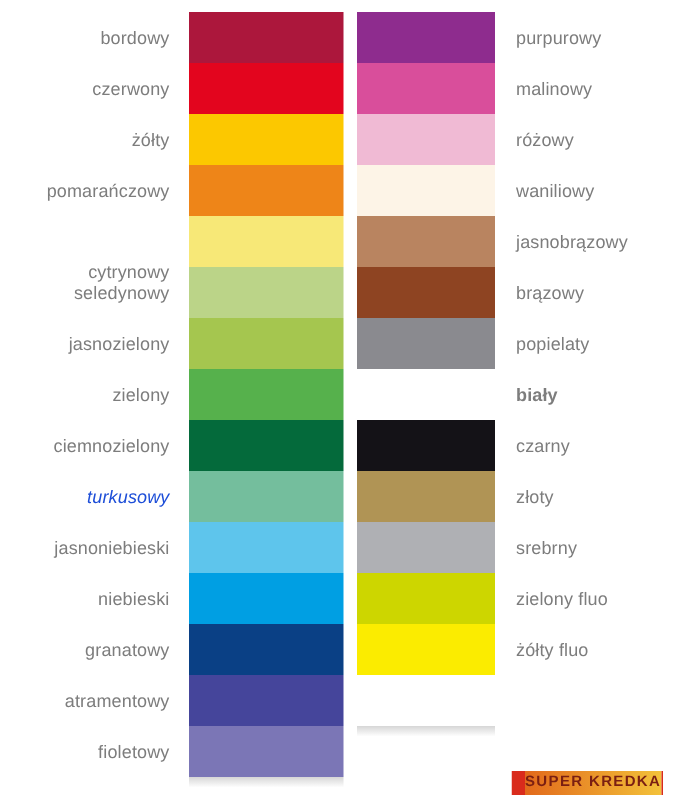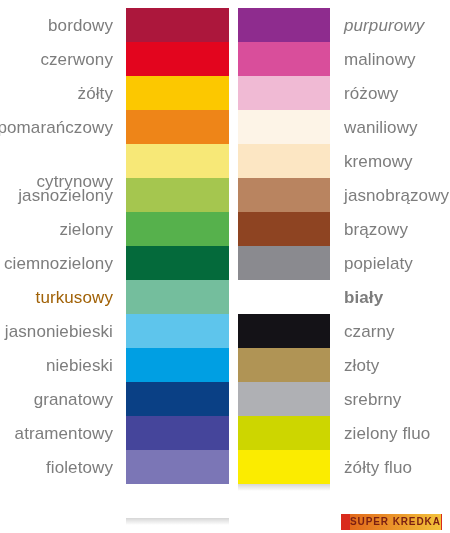--- a/index.html
+++ b/index.html
@@ -31,21 +31,21 @@
   }
 
   .swatch-row {
     display: flex;
     flex-direction: row;
     align-items: center;
     height: 34px;
   }
 
   .swatch-label {
-    font-size: 17px;
+    font-size: 12px;
     color: #7d7d7d;
     letter-spacing: 0.1px;
     white-space: nowrap;
     line-height: 1;
   }
 
   .swatch-chip {
     display: block;
     height: 34px;
     box-sizing: border-box;
@@ -151,33 +151,37 @@
       </div>
       <div class="swatch-row">
         <span class="swatch-label" style="color: rgb(125, 125, 125);">pomarańczowy</span>
         <span class="swatch-chip" style="background-color: rgb(238, 133, 24);"></span>
       </div>
       <div class="swatch-row">
         <span class="swatch-label" style="color: rgb(125, 125, 125); margin-top: 40px;">cytrynowy</span>
         <span class="swatch-chip" style="background-color: rgb(247, 232, 119);"></span>
       </div>
       <div class="swatch-row">
+        <span class="swatch-label" style="color: rgb(125, 125, 125);">seledynowy</span>
+        <span class="swatch-chip" style="background-color: rgb(187, 212, 136);"></span>
+      </div>
+      <div class="swatch-row">
         <span class="swatch-label" style="color: rgb(125, 125, 125);">jasnozielony</span>
         <span class="swatch-chip" style="background-color: rgb(165, 198, 79);"></span>
       </div>
       <div class="swatch-row">
         <span class="swatch-label" style="color: rgb(125, 125, 125);">zielony</span>
         <span class="swatch-chip" style="background-color: rgb(86, 177, 76);"></span>
       </div>
       <div class="swatch-row">
         <span class="swatch-label" style="color: rgb(125, 125, 125);">ciemnozielony</span>
         <span class="swatch-chip" style="background-color: rgb(4, 106, 59);"></span>
       </div>
       <div class="swatch-row">
-        <span class="swatch-label" style="color: #a16207;">turkusowy</span>
+        <span class="swatch-label" style="color: #1d4ed8; font-style: italic;">turkusowy</span>
         <span class="swatch-chip" style="background-color: rgb(116, 190, 157);"></span>
       </div>
       <div class="swatch-row">
         <span class="swatch-label" style="color: rgb(125, 125, 125);">jasnoniebieski</span>
         <span class="swatch-chip" style="background-color: rgb(94, 197, 236);"></span>
       </div>
       <div class="swatch-row">
         <span class="swatch-label" style="color: rgb(125, 125, 125);">niebieski</span>
         <span class="swatch-chip" style="background-color: rgb(0, 159, 227);"></span>
       </div>
@@ -193,37 +197,33 @@
         <span class="swatch-label" style="color: rgb(125, 125, 125);">fioletowy</span>
         <span class="swatch-chip" style="background-color: rgb(123, 118, 182);"></span>
       </div>
       <div class="swatch-stack-shadow" style="top: 510px;"></div>
     </div>
 
   <div class="palette-column" id="column-right">
 
   <div class="swatch-row">
         <span class="swatch-chip" style="background-color: rgb(142, 44, 142);"></span>
-        <span class="swatch-label" style="color: rgb(125, 125, 125); font-style: italic;">purpurowy</span>
+        <span class="swatch-label" style="color: rgb(125, 125, 125);">purpurowy</span>
       </div>
       <div class="swatch-row">
         <span class="swatch-chip" style="background-color: rgb(217, 78, 155);"></span>
         <span class="swatch-label" style="color: rgb(125, 125, 125);">malinowy</span>
       </div>
       <div class="swatch-row">
         <span class="swatch-chip" style="background-color: rgb(240, 186, 212);"></span>
         <span class="swatch-label" style="color: rgb(125, 125, 125);">różowy</span>
       </div>
       <div class="swatch-row">
         <span class="swatch-chip" style="background-color: rgb(253, 244, 231);"></span>
         <span class="swatch-label" style="color: rgb(125, 125, 125);">waniliowy</span>
-      </div>
-      <div class="swatch-row">
-        <span class="swatch-chip" style="background-color: rgb(252, 230, 195);"></span>
-        <span class="swatch-label" style="color: rgb(125, 125, 125);">kremowy</span>
       </div>
       <div class="swatch-row">
         <span class="swatch-chip" style="background-color: rgb(185, 132, 96);"></span>
         <span class="swatch-label" style="color: rgb(125, 125, 125);">jasnobrązowy</span>
       </div>
       <div class="swatch-row">
         <span class="swatch-chip" style="background-color: rgb(142, 68, 34);"></span>
         <span class="swatch-label" style="color: rgb(125, 125, 125);">brązowy</span>
       </div>
       <div class="swatch-row">

